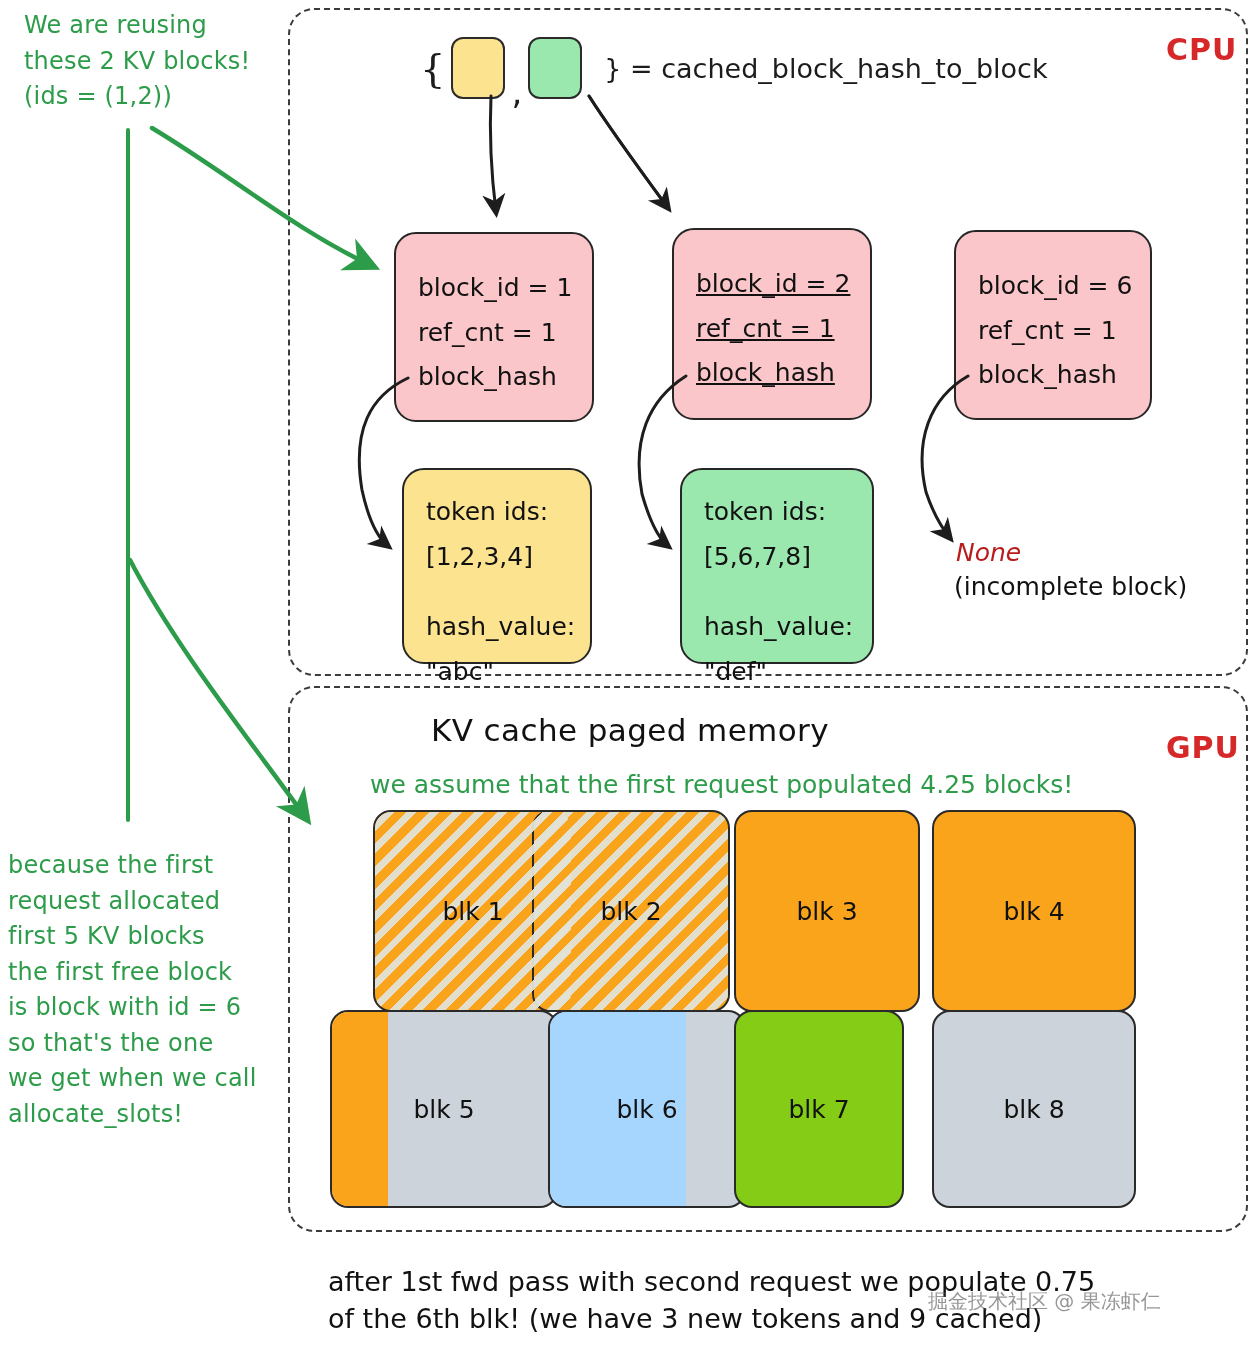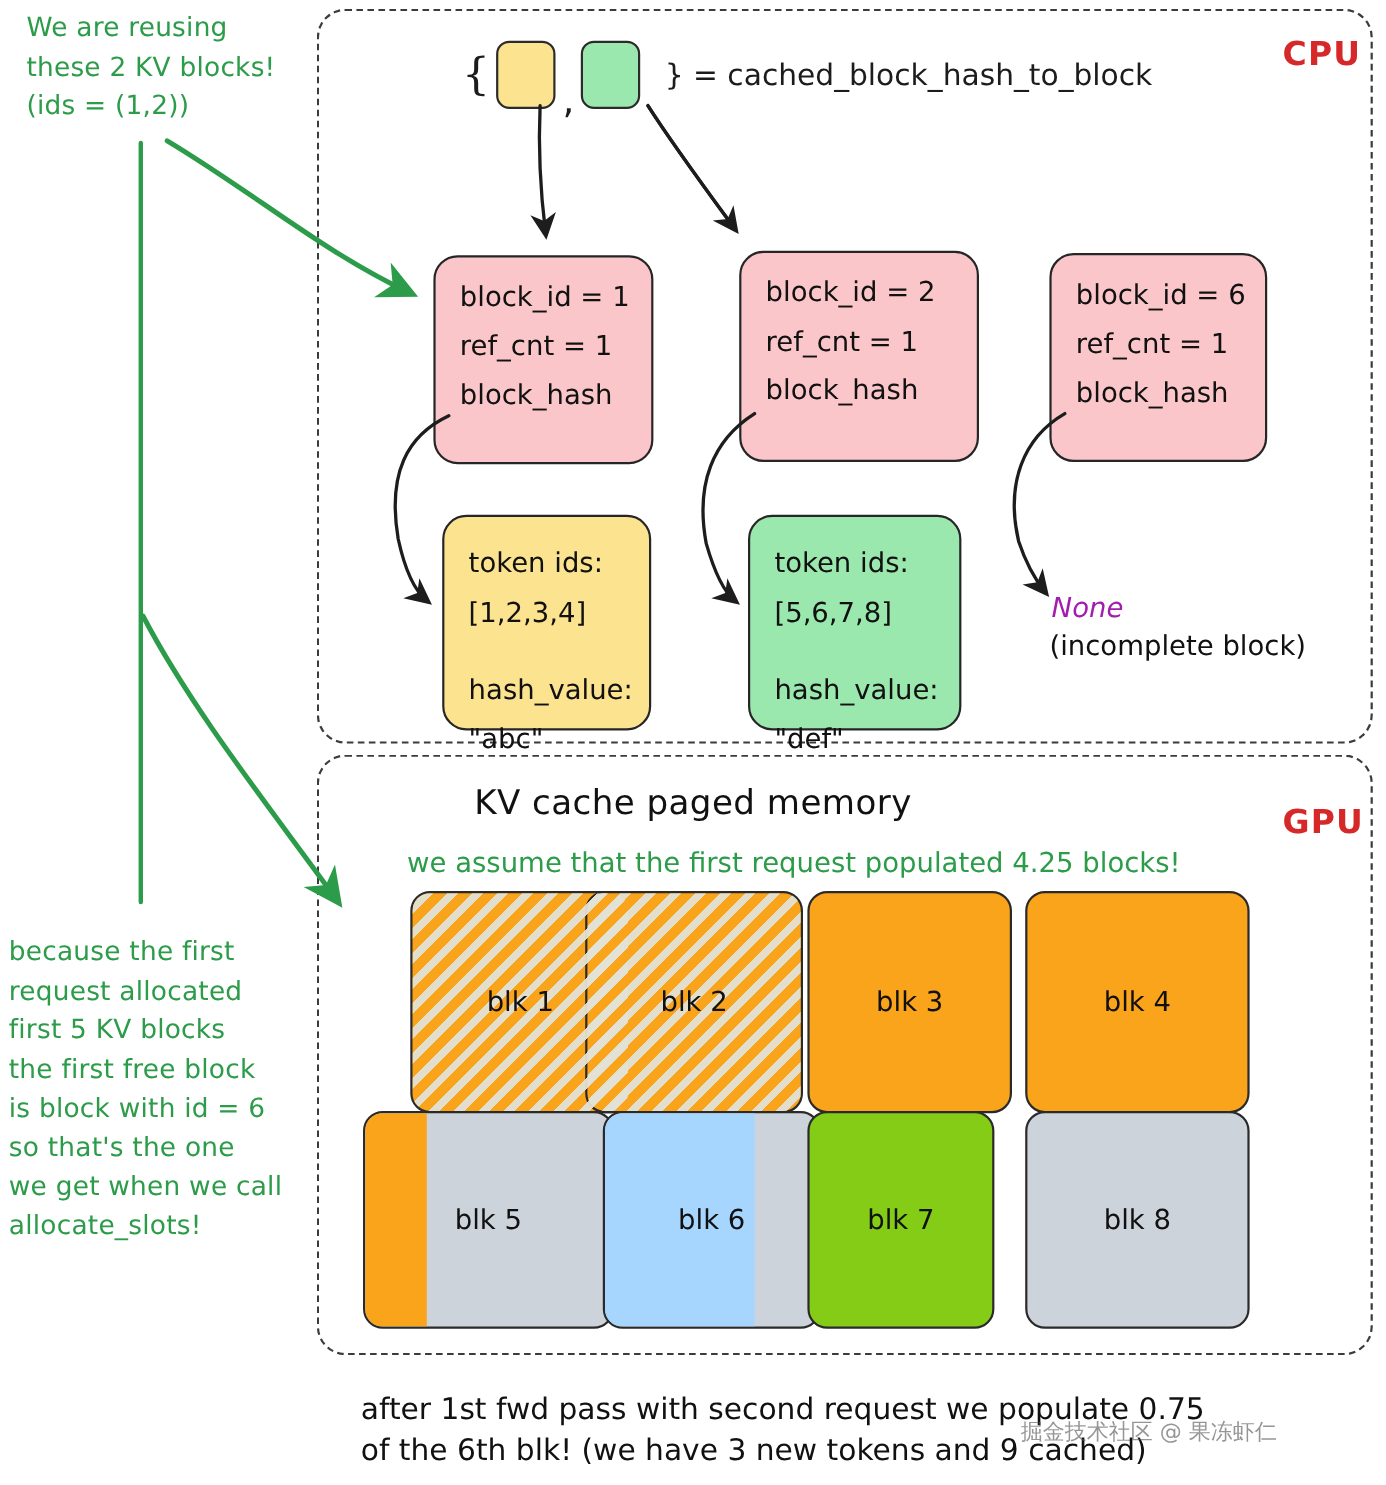--- a/index.html
+++ b/index.html
@@ -91,21 +91,21 @@
     border:2.2px solid #262626;
     border-radius:22px;
     font-family:"DejaVu Sans", sans-serif;
     color:#111;
   }
   .card .line{
     font-size:25px;
     line-height:1.78;
     white-space:nowrap;
   }
-  .card-inner{padding:14px 0 0 22px;}
+  .card-inner{padding:32px 0 0 22px;}
   .pink {background:#FBC6C9;}
   .yellowcard{background:#FCE38F;}
   .greencard {background:#9BE8AE;}
   .gap{height:26px;}
 
   
   #gpu-title{
     position:absolute;
     left:0; right:0;
     text-align:center;
@@ -214,21 +214,21 @@
   </div>
 
   <div class="card pink" style="left:394px; top:232px; width:200px; height:190px;">
     <div class="card-inner">
       <div class="line">block_id = 1</div>
       <div class="line">ref_cnt = 1</div>
       <div class="line">block_hash</div>
     </div>
   </div>
 
-  <div class="card pink" style="left:672px; top:228px; width:218px; height:192px;">
+  <div class="card pink" style="left:672px; top:228px; width:200px; height:192px;text-decoration:underline;">
     <div class="card-inner">
       <div class="line">block_id = 2</div>
       <div class="line">ref_cnt = 1</div>
       <div class="line">block_hash</div>
     </div>
   </div>
 
   <div class="card pink" style="left:954px; top:230px; width:198px; height:190px;">
     <div class="card-inner">
       <div class="line">block_id = 6</div>
@@ -250,21 +250,21 @@
   <div class="card greencard" style="left:680px; top:468px; width:194px; height:196px;">
     <div class="card-inner" style="padding-top:20px;">
       <div class="line">token ids:</div>
       <div class="line">[5,6,7,8]</div>
       <div class="gap"></div>
       <div class="line">hash_value:</div>
       <div class="line">"def"</div>
     </div>
   </div>
 
-  <div class="abs" style="left:956px; top:538px; font-size:25px; font-style:italic; color:#a21caf;">None</div>
+  <div class="abs" style="left:956px; top:538px; font-size:25px; font-style:italic; color:#b91c1c;">None</div>
   <div class="abs" style="left:954px; top:572px; font-size:25px; color:#111; white-space:nowrap;">(incomplete block)</div>
 
   <div id="gpu-title">KV cache paged memory</div>
   <div id="gpu-assume">we assume that the first request populated 4.25 blocks!</div>
 
   <div class="blk" style="left:330px; top:810px; width:200px; height:202px; background:#F9A41B;margin-left:43px;">
     <div class="hatch"></div>
     <div class="lbl">blk 1</div>
   </div>
   <div class="blk" style="left:532px; top:810px; width:198px; height:202px; background:#F9A41B;">

